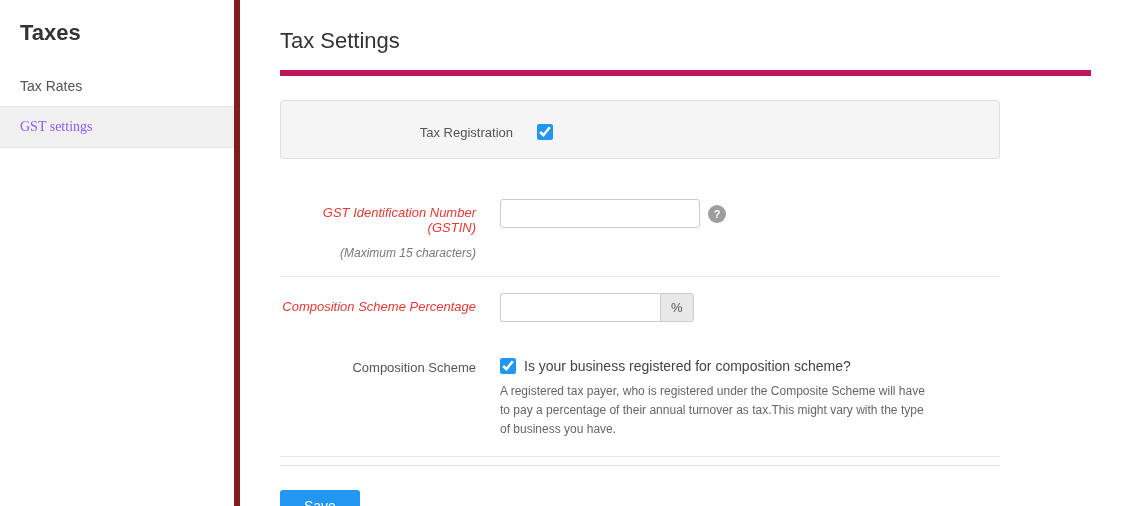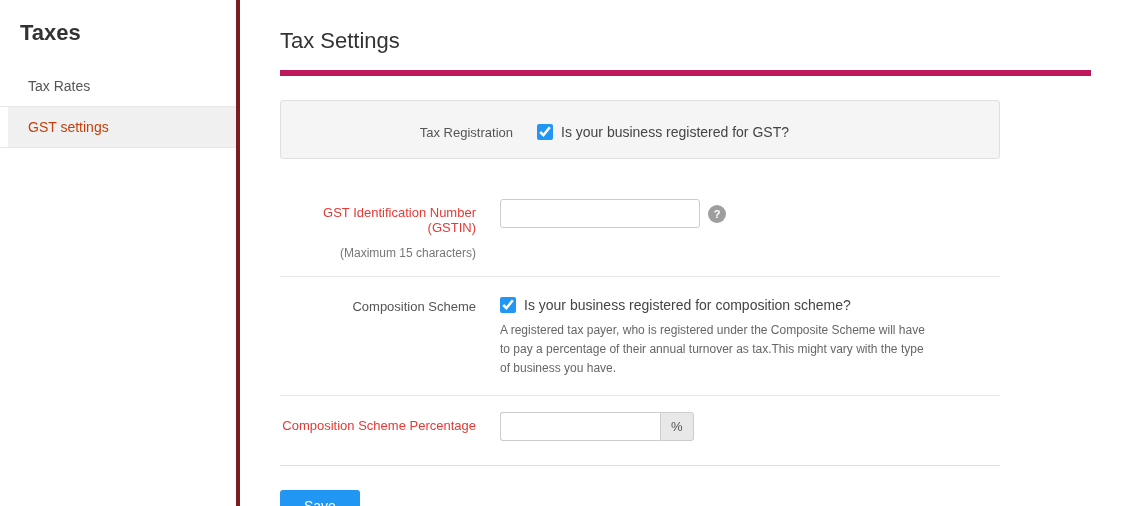--- a/index.html
+++ b/index.html
@@ -3,46 +3,46 @@
   <meta charset="utf-8">
   <style>
     * { box-sizing: border-box; margin: 0; padding: 0; }
     body { font-family: -apple-system, BlinkMacSystemFont, 'Segoe UI', sans-serif; font-size: 14px; color: #333; display: flex; height: 506px; overflow: hidden; background: #fff; }
 
     
     .sidebar {
       width: 240px;
       min-width: 240px;
       background: #fff;
-      border-right: 4px solid #7f1d1d;
+      border-right: 6px solid #7f1d1d;
       padding-top: 20px;
     }
     .sidebar-title {
       font-size: 22px;
       font-weight: 600;
       color: #333;
       padding: 0 20px 20px 20px;
     }
     .sidebar-nav {
       list-style: none;
     }
     .sidebar-nav li {
       border-bottom: 1px solid #e8e8e8;
-      padding-left: 8px;
     }
     .sidebar-nav li a {
       display: block;
       padding: 12px 20px;
       color: #555;
       text-decoration: none;
       font-size: 14px;
     }
     .sidebar-nav li.active a {
       background: #f0f0f0;
-      color: #c2410c;
+      color: #8b5cf6;
+      font-family: Liberation Serif, serif;
     }
 
     
     .main {
       flex: 1;
       padding: 28px 40px;
       overflow-y: auto;
       background: #fff;
     }
     .page-title {
@@ -87,20 +87,21 @@
       min-width: 220px;
       text-align: right;
       padding-right: 24px;
       padding-top: 6px;
       font-size: 13px;
       color: #555;
     }
     .form-label-col.red {
       color: #e53935;
       font-size: 13px;
+      font-style: italic;
     }
 
     .form-content-col {
       flex: 1;
     }
 
     
     .checkbox-row {
       display: flex;
       align-items: center;
@@ -231,66 +232,65 @@
 
   <div class="form-container">
 
     
     <div class="section-bg">
       <div style="display:flex; align-items:center;">
         <div class="form-label-col">Tax Registration</div>
         <div class="form-content-col">
           <div class="checkbox-row">
             <input type="checkbox" id="gst-check" checked="" style="">
-            <label class="checkbox-label" for="gst-check">Is your business registered for GST?</label>
           </div>
         </div>
       </div>
     </div>
 
     
     <div class="form-row">
       <div class="form-label-col red">
         <div>GST Identification Number (GSTIN)</div>
         <div class="sub-label">(Maximum 15 characters)</div>
       </div>
       <div class="form-content-col">
         <div class="gstin-row">
           <input type="text" class="text-input" maxlength="15" style="">
           <span class="help-icon">?</span>
         </div>
       </div>
     </div>
 
     
+    <div class="form-row no-border">
+      <div class="form-label-col red">
+        <span>Composition Scheme Percentage</span>
+      </div>
+      <div class="form-content-col">
+        <div class="input-group">
+          <input type="text" style="">
+          <span class="input-group-addon">%</span>
+        </div>
+      </div>
+    </div>
+
+    
     <div class="form-row">
       <div class="form-label-col">
         <span>Composition Scheme</span>
       </div>
       <div class="form-content-col">
         <div class="checkbox-row">
           <input type="checkbox" id="comp-check" checked="" style="">
           <label class="checkbox-label" for="comp-check">Is your business registered for composition scheme?</label>
         </div>
         <p class="description-text">A registered tax payer, who is registered under the Composite Scheme will have to pay a percentage of their annual turnover as tax.This might vary with the type of business you have.</p>
       </div>
     </div>
 
-    
-    <div class="form-row no-border">
-      <div class="form-label-col red">
-        <span>Composition Scheme Percentage</span>
-      </div>
-      <div class="form-content-col">
-        <div class="input-group">
-          <input type="text" style="">
-          <span class="input-group-addon">%</span>
-        </div>
-      </div>
-    </div>
-
     <hr class="separator">
 
     
     <button class="btn-save">Save</button>
 
   </div>
 </main>
 
 </body></html>

